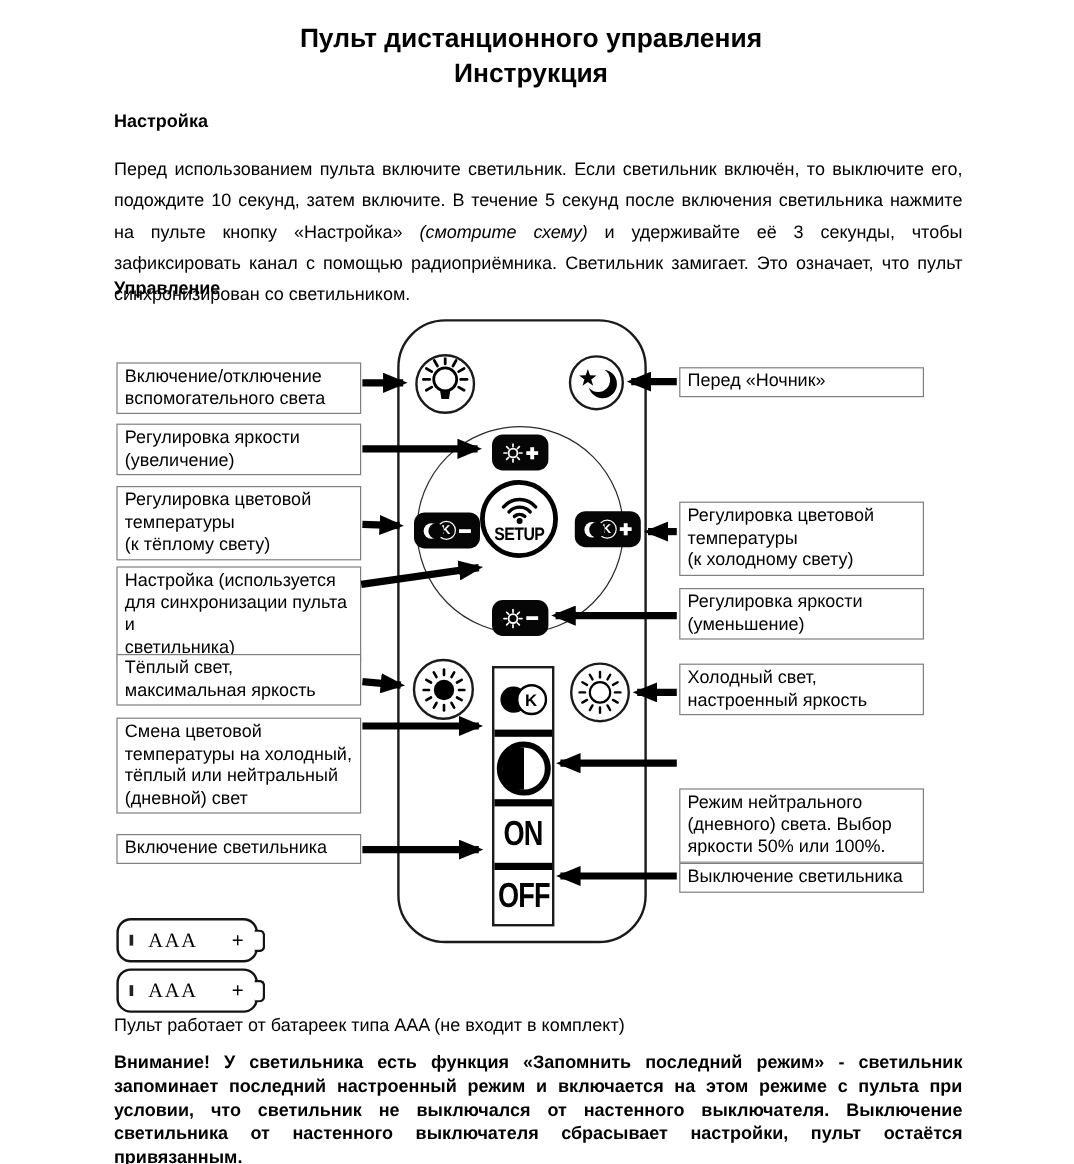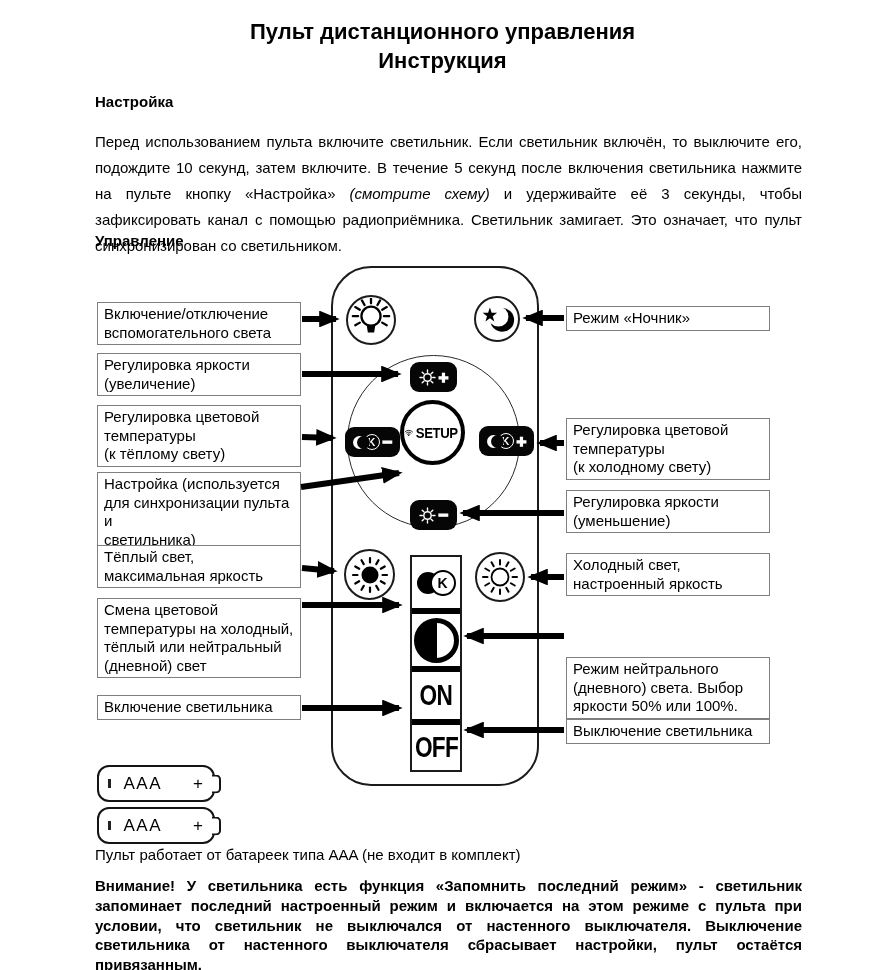--- a/index.html
+++ b/index.html
@@ -19,21 +19,21 @@
   .lbl.left{left:97px;}
   .lbl.right{left:566px;}
 
   .remote{position:absolute;left:331px;top:266px;width:208px;height:520px;
           border:2px solid #1b1b1b;border-radius:40px;background:#fff;box-sizing:border-box;z-index:1;}
   .cbtn{position:absolute;border:2px solid #1b1b1b;border-radius:50%;background:#fff;
         display:flex;align-items:center;justify-content:center;box-sizing:border-box;}
   .ring{position:absolute;left:14px;top:87px;width:173px;height:173px;border:1.5px solid #2a2a2a;
         border-radius:50%;box-sizing:border-box;}
   .setupbtn{position:absolute;left:67px;top:132px;width:65px;height:65px;border:4.5px solid #000;
-        border-radius:50%;background:#fff;display:flex;flex-direction:row;align-items:center;
+        border-radius:50%;background:#fff;display:flex;flex-direction:column;align-items:center;
         justify-content:center;box-sizing:border-box;}
   .setuplabel{font-weight:bold;font-size:15px;letter-spacing:-0.5px;transform:scaleX(.88);margin-top:0px;}
   .pill{position:absolute;background:#060606;border-radius:9px;display:flex;align-items:center;
         justify-content:center;gap:3px;color:#fff;box-sizing:border-box;}
   .sign{font-size:17px;font-weight:bold;-webkit-text-stroke:1.3px #fff;line-height:1;}
   .cres{width:13px;height:13px;position:relative;flex:0 0 auto;}
   .cres::before{content:"";position:absolute;inset:0;background:#fff;border-radius:50%;}
   .cres::after{content:"";position:absolute;top:0;left:4.5px;width:13px;height:13px;
         background:#060606;border-radius:50%;}
   .kc{width:16px;height:16px;border:1.8px solid #fff;border-radius:50%;display:flex;align-items:center;
@@ -46,21 +46,21 @@
   .kcircle2{width:26px;height:26px;background:#fff;border:2.5px solid #000;border-radius:50%;
         display:flex;align-items:center;justify-content:center;font-weight:bold;font-size:14px;
         margin-left:-9px;box-sizing:border-box;}
   .contrast{width:45px;height:45px;border-radius:50%;border:5px solid #000;
         background:linear-gradient(90deg,#000 50%,#fff 50%);box-sizing:border-box;}
   .onoff{font-weight:bold;font-size:29px;transform:scaleX(.78);letter-spacing:-1px;}
 
   .battery{position:absolute;left:97px;width:118px;height:37px;border:2.5px solid #141414;
         border-radius:12px;display:flex;align-items:center;background:#fff;box-sizing:border-box;}
   .bat-minus{width:2.5px;height:9px;background:#222;margin-left:9px;}
-  .bat-type{font-size:17px;margin-left:13px;letter-spacing:1.5px;}
+  .bat-type{font-size:17px;margin-left:13px;letter-spacing:1.5px;font-family:Liberation Serif, serif;}
   .bat-plus{margin-left:auto;margin-right:10px;font-size:17px;}
   .bat-nub{position:absolute;right:-8px;top:50%;transform:translateY(-50%);width:7px;height:15px;
         border:2px solid #141414;border-left:none;border-radius:0 5px 5px 0;background:#fff;}
   .caption{position:absolute;left:95px;font-size:15px;}
   .arrows{position:absolute;left:0;top:0;z-index:3;pointer-events:none;}
 </style>
 </head>
 <body>
 
 <div class="stage">
@@ -87,21 +87,21 @@
 для синхронизации пульта и
 светильника)</div>
   <div class="lbl left" style="top:545px;">Тёплый свет,
 максимальная яркость</div>
   <div class="lbl left" style="top:598px;">Смена цветовой
 температуры на холодный,
 тёплый или нейтральный
 (дневной) свет</div>
   <div class="lbl left" style="top:695px;">Включение светильника</div>
 
-  <div class="lbl right" style="top:306px;">Режим «Ночник»</div>
+  <div class="lbl right" style="top:306px;">Перед «Ночник»</div>
   <div class="lbl right" style="top:418px;">Регулировка цветовой
 температуры
 (к холодному свету)</div>
   <div class="lbl right" style="top:490px;">Регулировка яркости
 (уменьшение)</div>
   <div class="lbl right" style="top:553px;">Холодный свет,
 настроенный яркость</div>
   <div class="lbl right" style="top:621px;margin-top:36px;">Режим нейтрального
 (дневного) света. Выбор
 яркости 50% или 100%.</div>

